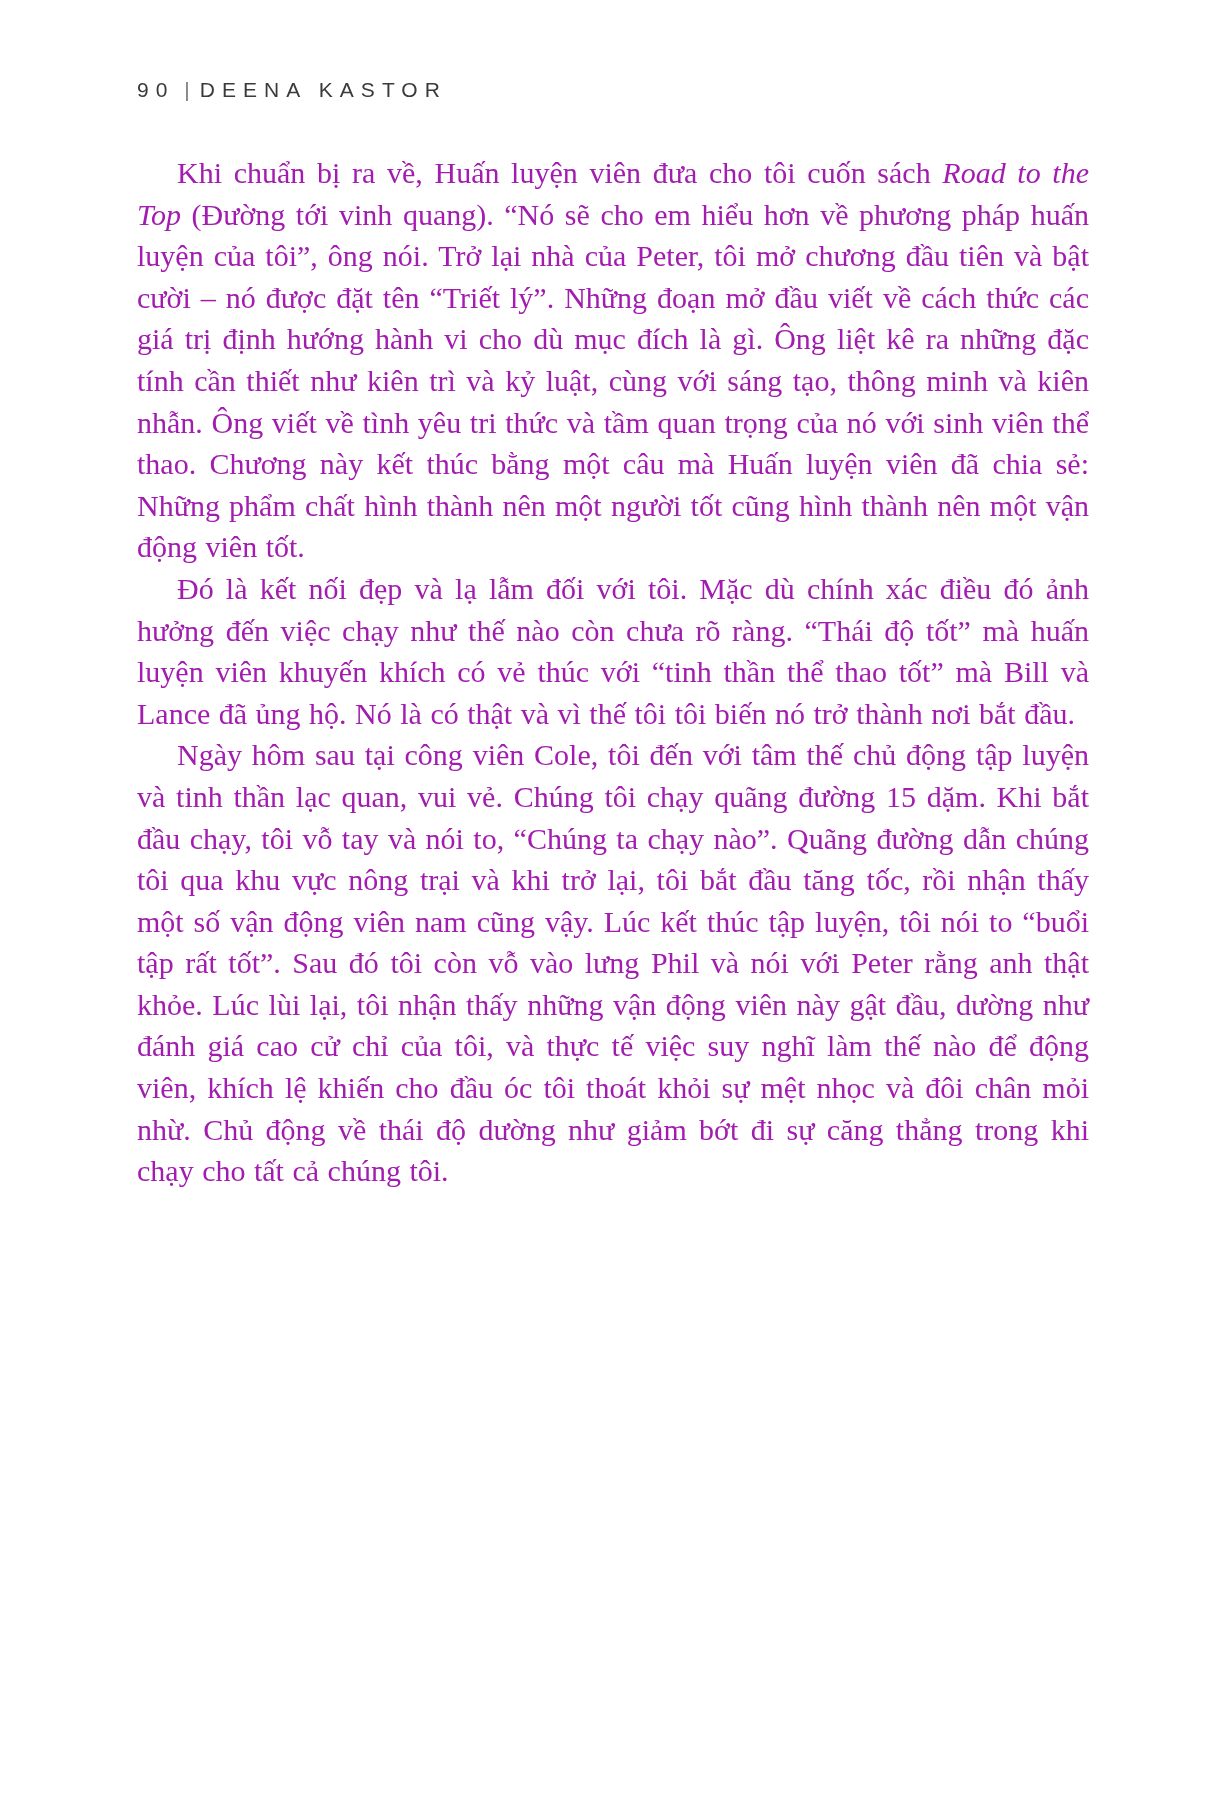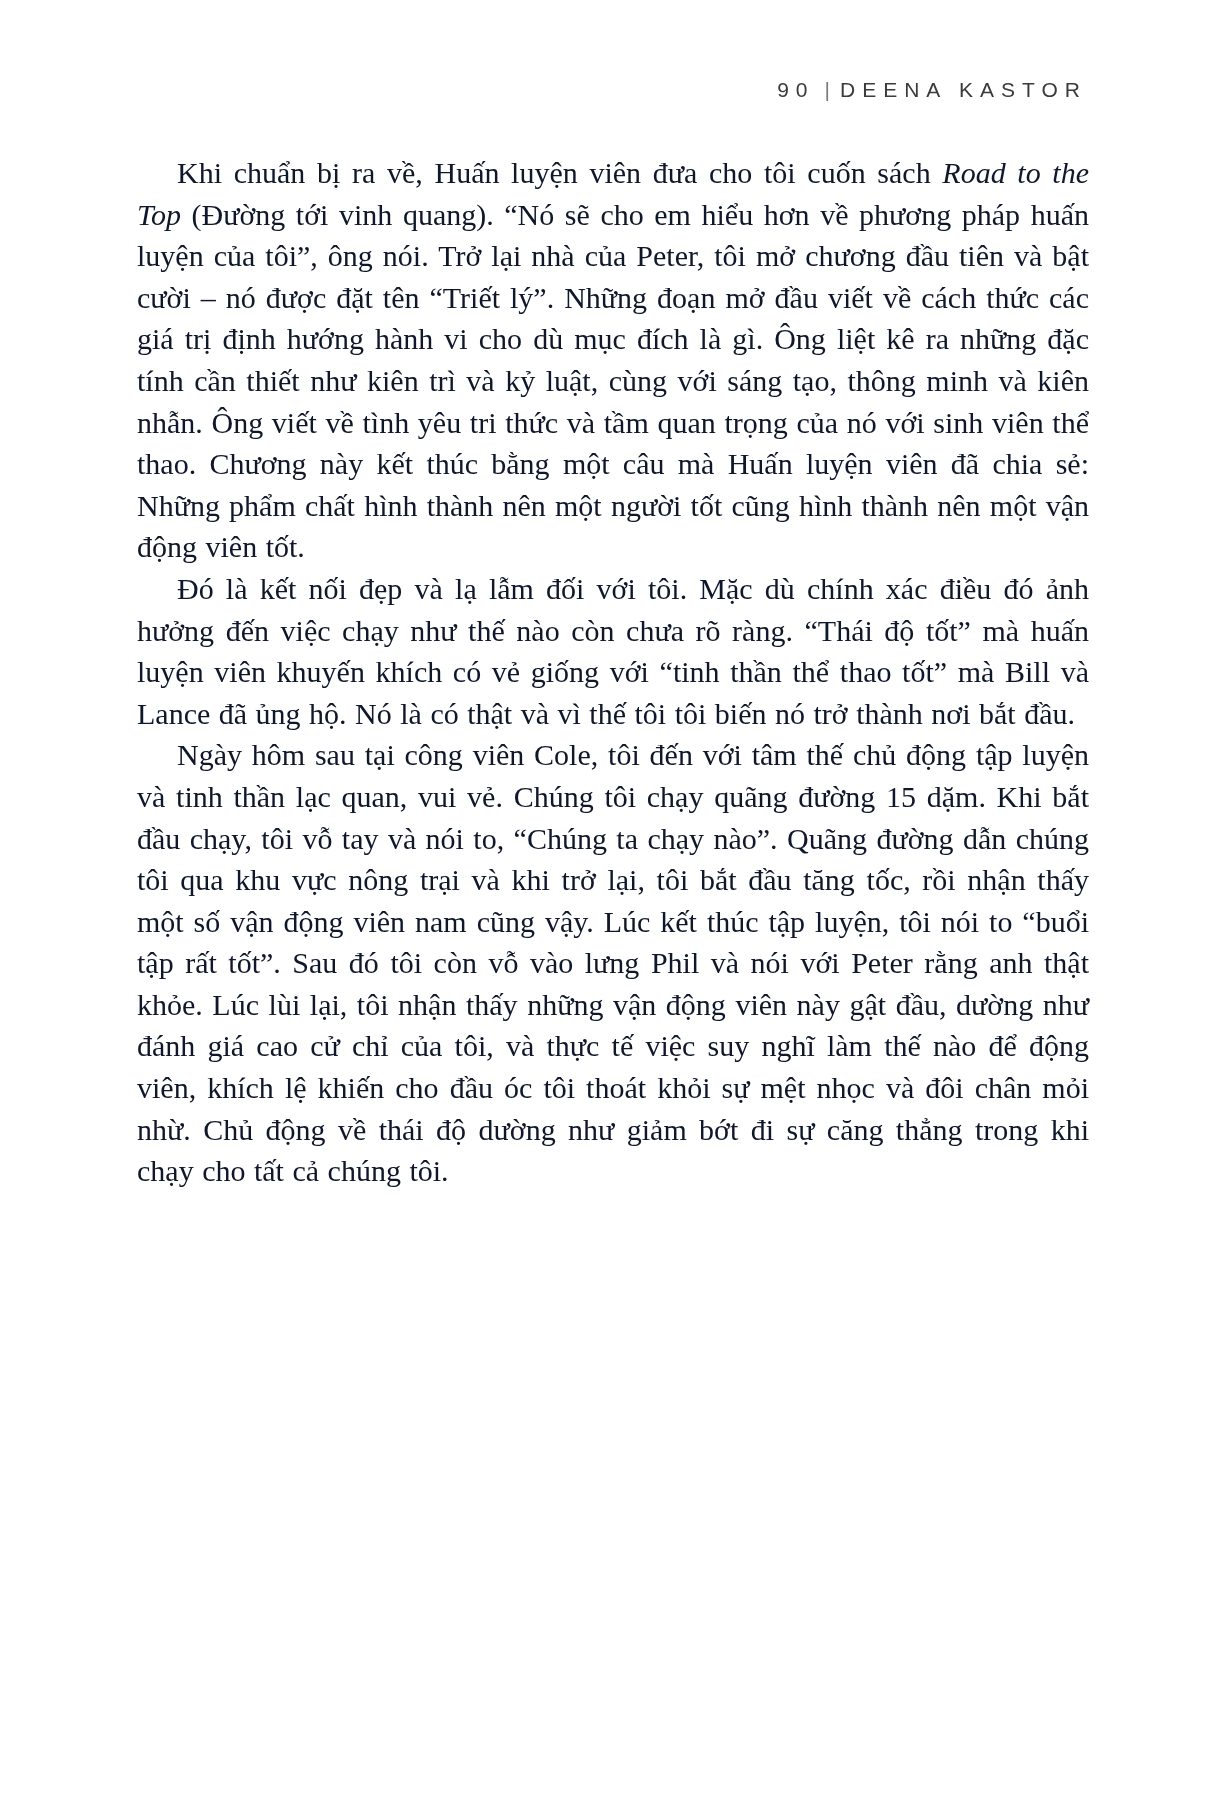--- a/index.html
+++ b/index.html
@@ -22,21 +22,21 @@
     width: 1221px;
     height: 1812px;
     background: #ffffff;
     box-sizing: border-box;
   }
   .running-head {
     position: absolute;
     top: 78px;
     left: 137px;
     width: 950px;
-    text-align: right;
+    text-align: left;
     font-family: "Liberation Sans", "DejaVu Sans", sans-serif;
     font-size: 21px;
     letter-spacing: 7px;
     color: #3a3a3a;
     font-weight: 500;
     white-space: nowrap;
   }
   .running-head .sep {
     color: #7a7a7a;
     font-weight: 300;
@@ -49,36 +49,36 @@
     left: 137px;
     width: 952px;
   }
   p.para {
     margin: 0;
     padding: 0;
     font-size: 30px;
     line-height: 41.6px;
     text-align: justify;
     text-indent: 40px;
-    color: #0f172a;
+    color: #a21caf;
     word-spacing: 1px;
     font-family: Liberation Serif, serif;
   }
   p.para em {
     font-style: italic;
   }
 </style>
 </head>
 <body>
 
 <div class="page">
 
   <div class="running-head">
     <span>90</span><span class="sep">|</span><span>DEENA KASTOR</span>
   </div>
 
   <div class="page-body">
       <p class="para"><span>Khi chuẩn bị ra về, Huấn luyện viên đưa cho tôi cuốn sách </span><em>Road to the Top</em><span> (Đường tới vinh quang). “Nó sẽ cho em hiểu hơn về phương pháp huấn luyện của tôi”, ông nói. Trở lại nhà của Peter, tôi mở chương đầu tiên và bật cười – nó được đặt tên “Triết lý”. Những đoạn mở đầu viết về cách thức các giá trị định hướng hành vi cho dù mục đích là gì. Ông liệt kê ra những đặc tính cần thiết như kiên trì và kỷ luật, cùng với sáng tạo, thông minh và kiên nhẫn. Ông viết về tình yêu tri thức và tầm quan trọng của nó với sinh viên thể thao. Chương này kết thúc bằng một câu mà Huấn luyện viên đã chia sẻ: Những phẩm chất hình thành nên một người tốt cũng hình thành nên một vận động viên tốt.</span></p>
-      <p class="para"><span>Đó là kết nối đẹp và lạ lẫm đối với tôi. Mặc dù chính xác điều đó ảnh hưởng đến việc chạy như thế nào còn chưa rõ ràng. “Thái độ tốt” mà huấn luyện viên khuyến khích có vẻ giống với “tinh thần thể thao tốt” mà Bill và Lance đã ủng hộ. Nó là có thật và vì thế tôi tôi biến nó trở thành nơi bắt đầu.</span></p>
+      <p class="para"><span>Đó là kết nối đẹp và lạ lẫm đối với tôi. Mặc dù chính xác điều đó ảnh hưởng đến việc chạy như thế nào còn chưa rõ ràng. “Thái độ tốt” mà huấn luyện viên khuyến khích có vẻ thúc với “tinh thần thể thao tốt” mà Bill và Lance đã ủng hộ. Nó là có thật và vì thế tôi tôi biến nó trở thành nơi bắt đầu.</span></p>
       <p class="para"><span>Ngày hôm sau tại công viên Cole, tôi đến với tâm thế chủ động tập luyện và tinh thần lạc quan, vui vẻ. Chúng tôi chạy quãng đường 15 dặm. Khi bắt đầu chạy, tôi vỗ tay và nói to, “Chúng ta chạy nào”. Quãng đường dẫn chúng tôi qua khu vực nông trại và khi trở lại, tôi bắt đầu tăng tốc, rồi nhận thấy một số vận động viên nam cũng vậy. Lúc kết thúc tập luyện, tôi nói to “buổi tập rất tốt”. Sau đó tôi còn vỗ vào lưng Phil và nói với Peter rằng anh thật khỏe. Lúc lùi lại, tôi nhận thấy những vận động viên này gật đầu, dường như đánh giá cao cử chỉ của tôi, và thực tế việc suy nghĩ làm thế nào để động viên, khích lệ khiến cho đầu óc tôi thoát khỏi sự mệt nhọc và đôi chân mỏi nhừ. Chủ động về thái độ dường như giảm bớt đi sự căng thẳng trong khi chạy cho tất cả chúng tôi.</span></p>
     </div>
 
 </div>
 
 </body></html>

